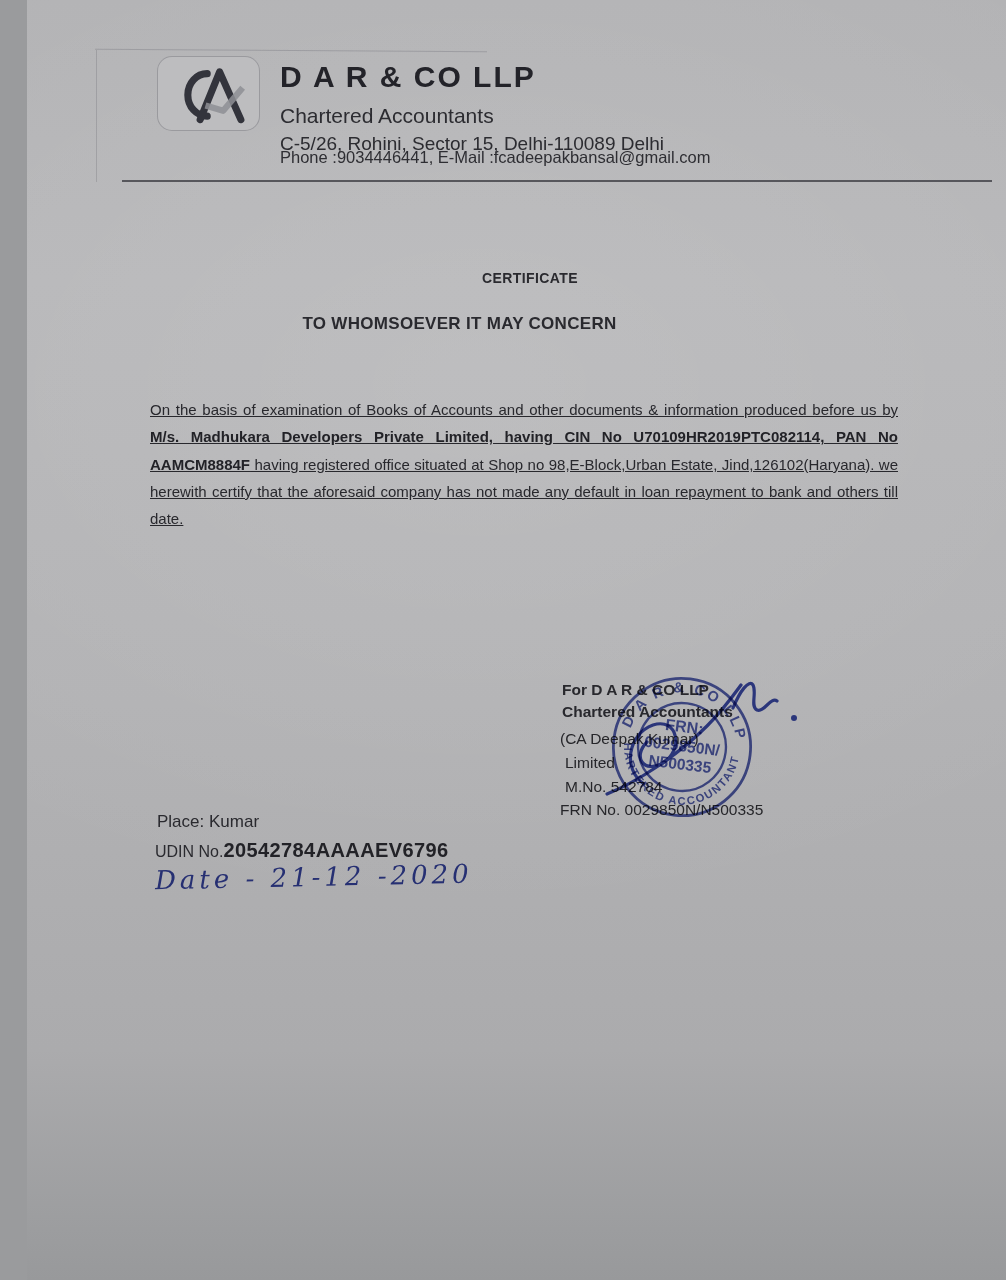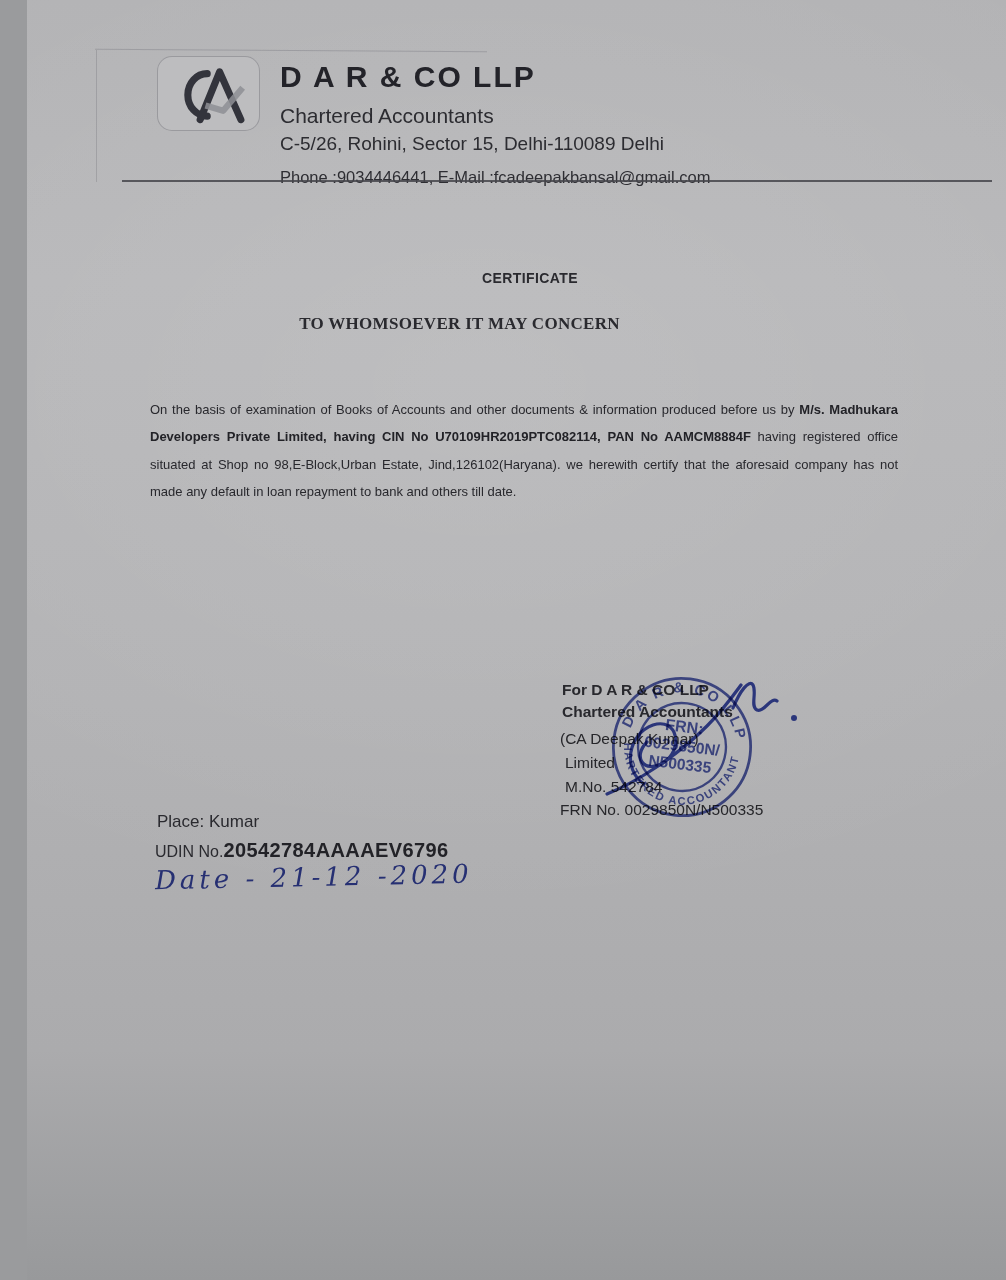--- a/index.html
+++ b/index.html
@@ -34,42 +34,42 @@
   }
   .firm-type {
     position:absolute; left:253px; top:104px;
     font-size:21px; color:#2c2c31;
   }
   .firm-address {
     position:absolute; left:253px; top:133px;
     font-size:19px; color:#2c2c31;
   }
   .firm-contact {
-    position:absolute; left:253px; top:168px;
+    position:absolute; left:253px; top:148px;
     font-size:16.5px; color:#2e2e33;
   }
   .head-rule {
     position:absolute; left:95px; top:180px; width:870px; height:2px;
     background:#45454b; opacity:.85;
   }
 
   
   .cert-title {
     position:absolute; left:0; top:270px; width:1006px;
     text-align:center; font-size:14px; font-weight:bold; letter-spacing:.4px; color:#2a2a2f;
   }
   .cert-subtitle {
     position:absolute; left:0; top:314px; width:865px;
-    text-align:center; font-size:17px; font-weight:bold; letter-spacing:.3px; color:#2a2a2f;font-family:Liberation Serif, serif;
+    text-align:center; font-size:17px; font-weight:bold; letter-spacing:.3px; color:#2a2a2f;
   }
 
   
   .body-para {
     position:absolute; left:123px; top:396px; width:748px;
-    font-size:13px; line-height:27.3px; text-align:justify; color:#28282d;
+    font-size:15px; line-height:27.3px; text-align:justify; color:#28282d;text-decoration:underline;
   }
   .body-para strong { color:#222227; }
 
   
   .sig-block { position:absolute; left:535px; top:679px; font-size:15.5px; color:#28282d; }
   .sig-for, .sig-firm-type { font-weight:bold; font-size:15.5px; line-height:22px; }
   .sig-name   { position:absolute; left:533px; top:730px; font-size:15.5px; }
   .sig-role   { position:absolute; left:538px; top:754px; font-size:15.5px; }
   .sig-mno    { position:absolute; left:538px; top:778px; font-size:15.5px; }
   .sig-frn    { position:absolute; left:533px; top:801px; font-size:15.5px; }

